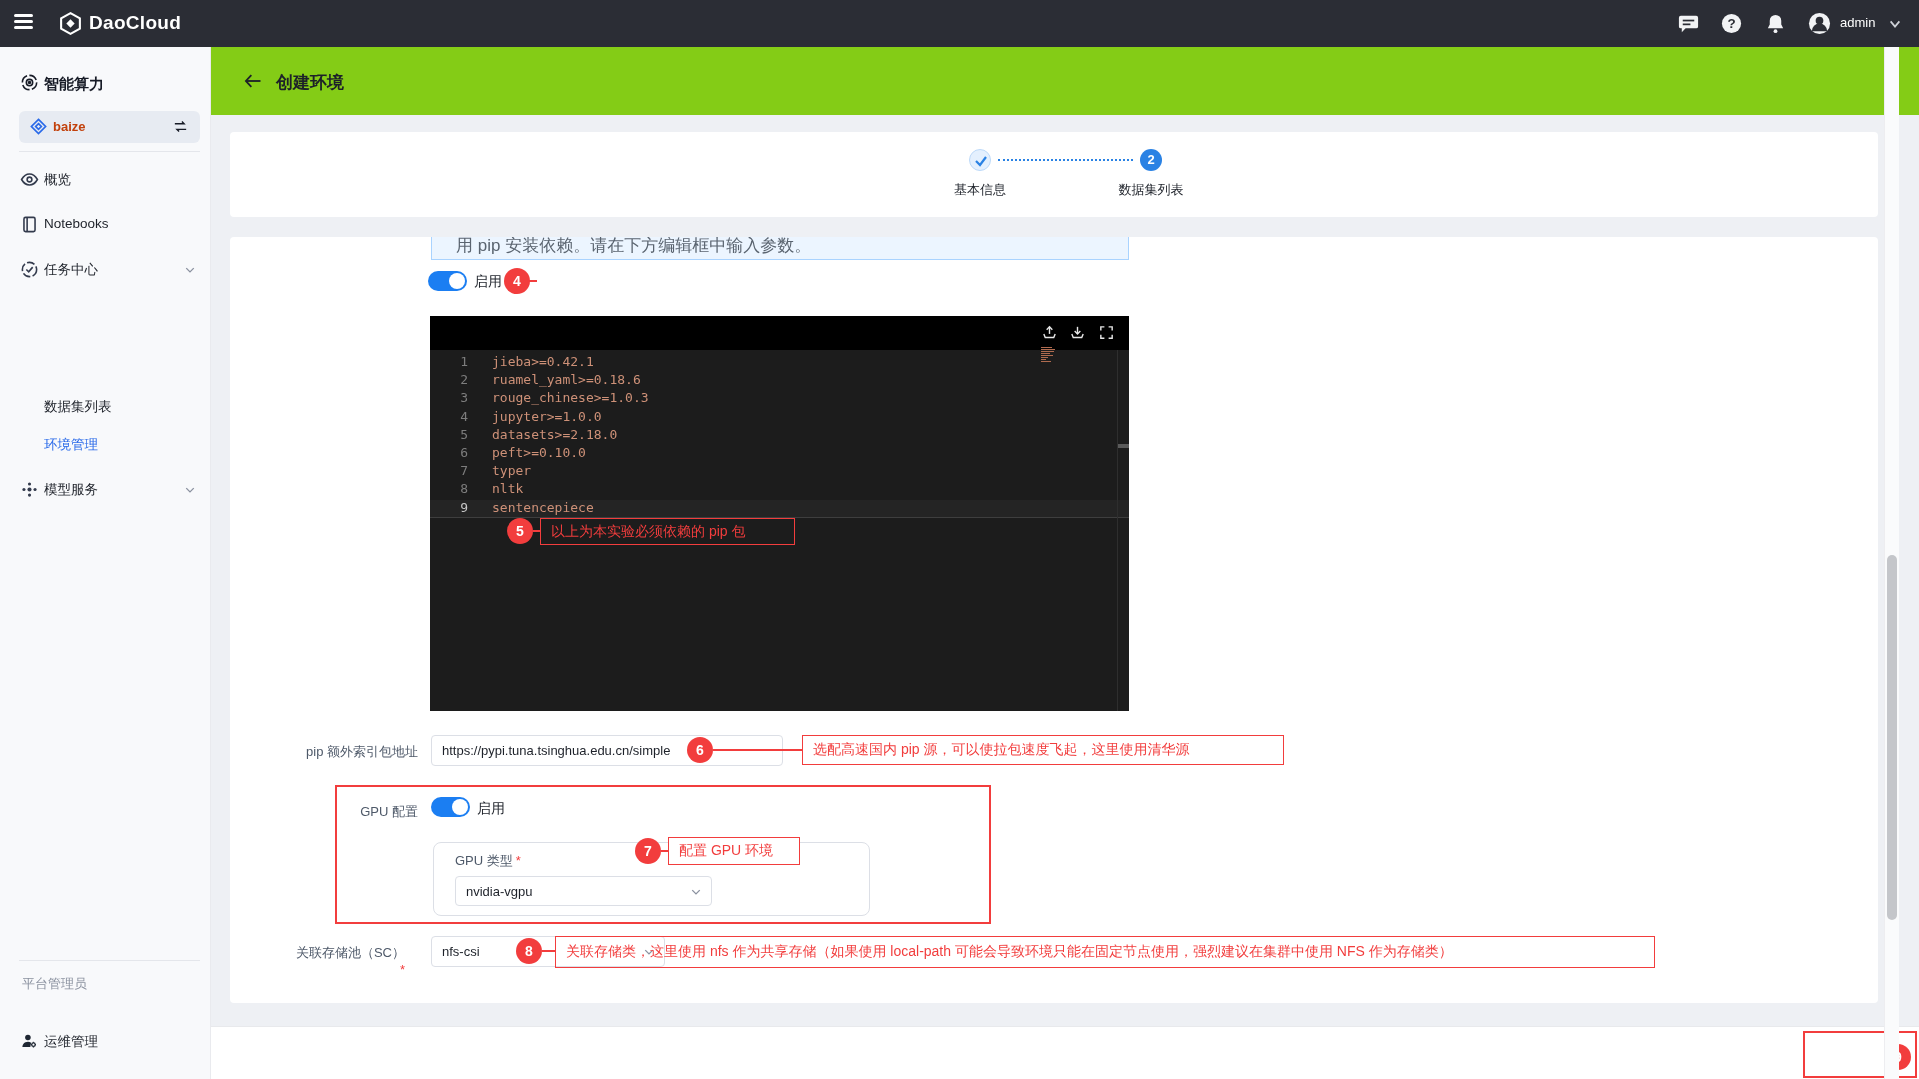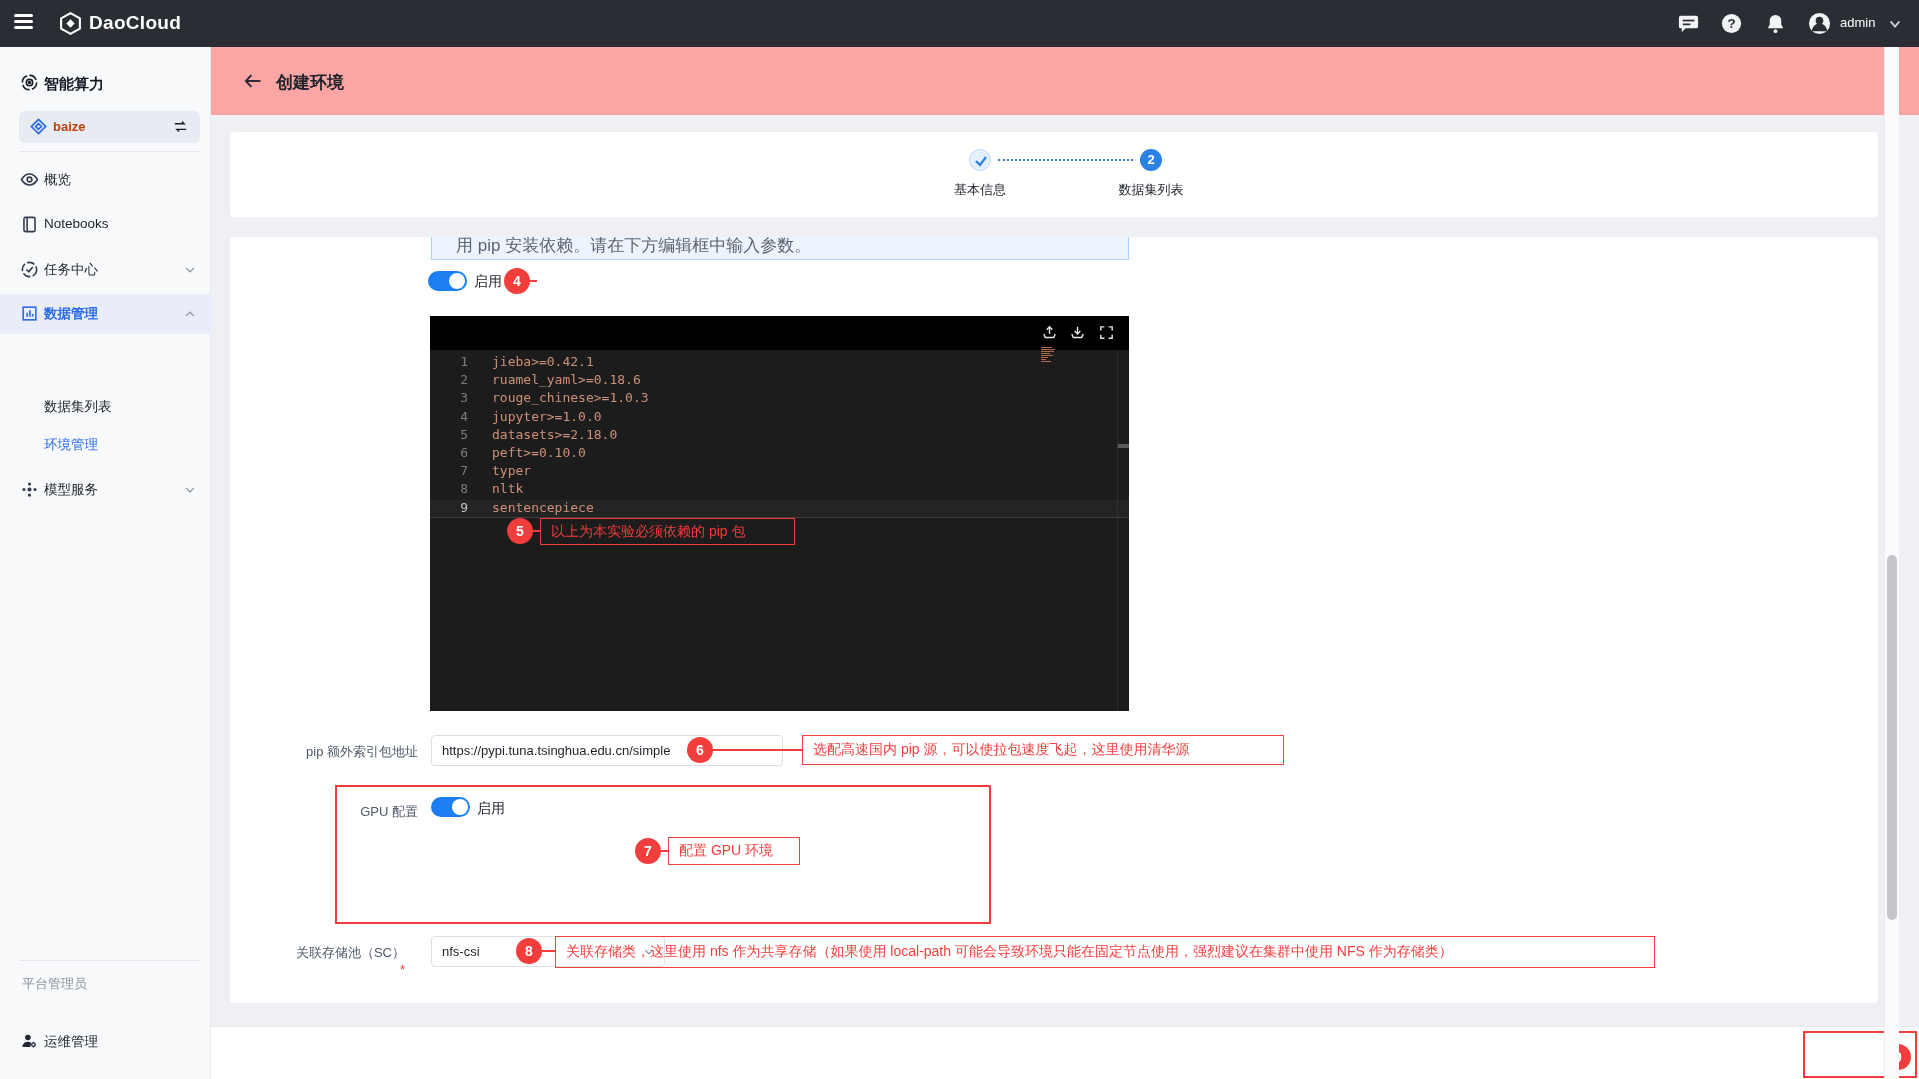--- a/index.html
+++ b/index.html
@@ -31,21 +31,21 @@
   .side-item.active-parent .lbl, .side-item.blue .lbl { color:#2a6ae9; font-weight:bold; }
   .side-sub { position:absolute; left:0; width:211px; height:36px; cursor:pointer; }
   .side-sub .lbl { position:absolute; left:44px; top:10px; font-size:13.5px; color:#1d2129; }
   .side-sub.blue .lbl { color:#2a6ae9; }
   .mini-icon { position:absolute; left:20px; top:10px; width:19px; height:19px; color:#333b4d; }
   .chev { position:absolute; left:184px; top:14px; width:12px; height:12px; color:#8a919f; }
   #role-label { position:absolute; left:22px; top:928px; font-size:13px; color:#8a919f; }
   #ops-item { top:975px; }
 
   
-  #page-header { left:211px; top:47px; width:1708px; height:68px; background:#fca5a5; z-index:10; }
+  #page-header { left:211px; top:47px; width:1708px; height:68px; background:#84cc16; z-index:10; }
   #back-btn { left:32px; top:24px; width:20px; height:20px; color:#1d2129; cursor:pointer; }
   #page-title { left:65px; top:24px; font-size:17px; font-weight:bold; color:#1d2129; }
 
   
   .card { position:absolute; background:#fff; border-radius:4px; }
   #stepper-card { left:230px; top:132px; width:1648px; height:85px; }
   #form-card { left:230px; top:237px; width:1648px; height:766px; overflow:hidden; }
 
   
   .step-circle { position:absolute; border-radius:50%; }
@@ -216,36 +216,20 @@
           </svg>
       </span>
       <span class="lbl">任务中心</span>
       <span class="chev">
         <svg width="12" height="12" viewBox="0 0 16 16" fill="none" stroke="currentColor" stroke-width="1.8">
             <polyline points="3,5.5 8,10.5 13,5.5"></polyline>
           </svg>
       </span>
     </div>
 
-    <div class="side-item active-parent" style="top:247px">
-      <span class="mini-icon">
-        <svg width="19" height="19" viewBox="0 0 24 24" fill="none" stroke="#2a6ae9" stroke-width="2">
-            <rect x="4" y="4" width="16" height="16"></rect>
-            <line x1="9" y1="16" x2="9" y2="11"></line>
-            <line x1="12.5" y1="16" x2="12.5" y2="8"></line>
-            <line x1="16" y1="16" x2="16" y2="12.5"></line>
-          </svg>
-      </span>
-      <span class="lbl">数据管理</span>
-      <span class="chev">
-        <svg width="12" height="12" viewBox="0 0 16 16" fill="none" stroke="currentColor" stroke-width="1.8">
-            <polyline points="3,10.5 8,5.5 13,10.5"></polyline>
-          </svg>
-      </span>
-    </div>
 
     <div class="side-sub" style="top:341px">
       <span class="lbl">数据集列表</span>
     </div>
     <div class="side-sub blue" style="top:379px">
       <span class="lbl">环境管理</span>
     </div>
 
     <div class="side-item" style="top:423px">
       <span class="mini-icon">
@@ -377,20 +361,33 @@
       <span>https://pypi.tuna.tsinghua.edu.cn/simple</span>
     </div>
 
     <div class="red-rect" style="left:105px; top:548px; width:656px; height:139px"></div>
     <div class="fld-label" style="left:106px; top:566px; width:82px">GPU 配置</div>
     <div class="toggle" style="left:201px; top:560px">
         <span class="knob"></span>
       </div>
     <span class="toggle-lbl" style="left:247px; top:563px">启用</span>
 
+    <div id="gpu-panel">
+      <div style="position:absolute; left:21px; top:9px; font-size:13px; color:#4e5969">
+        <span>GPU 类型</span><span class="req">*</span>
+      </div>
+      <div class="inputbox" style="left:21px; top:33px; width:257px; height:30px">
+        <span>nvidia-vgpu</span>
+        <span class="caret">
+          <svg width="12" height="12" viewBox="0 0 16 16" fill="none" stroke="currentColor" stroke-width="1.8">
+              <polyline points="3,5.5 8,10.5 13,5.5"></polyline>
+            </svg>
+        </span>
+      </div>
+    </div>
 
     <div class="anno-circle" style="left:405px; top:601px">7</div>
     <div class="anno-line" style="left:431px; top:613px; width:8px"></div>
     <div class="anno-box" style="left:438px; top:600px; width:132px; height:28px; background:#fff">配置 GPU 环境</div>
 
     <div class="fld-label" style="left:60px; top:707px; width:115px">
       <span>关联存储池（SC）</span><span class="req">*</span>
     </div>
     <div class="inputbox" style="left:201px; top:699px; width:234px; height:31px">
       <span>nfs-csi</span>

